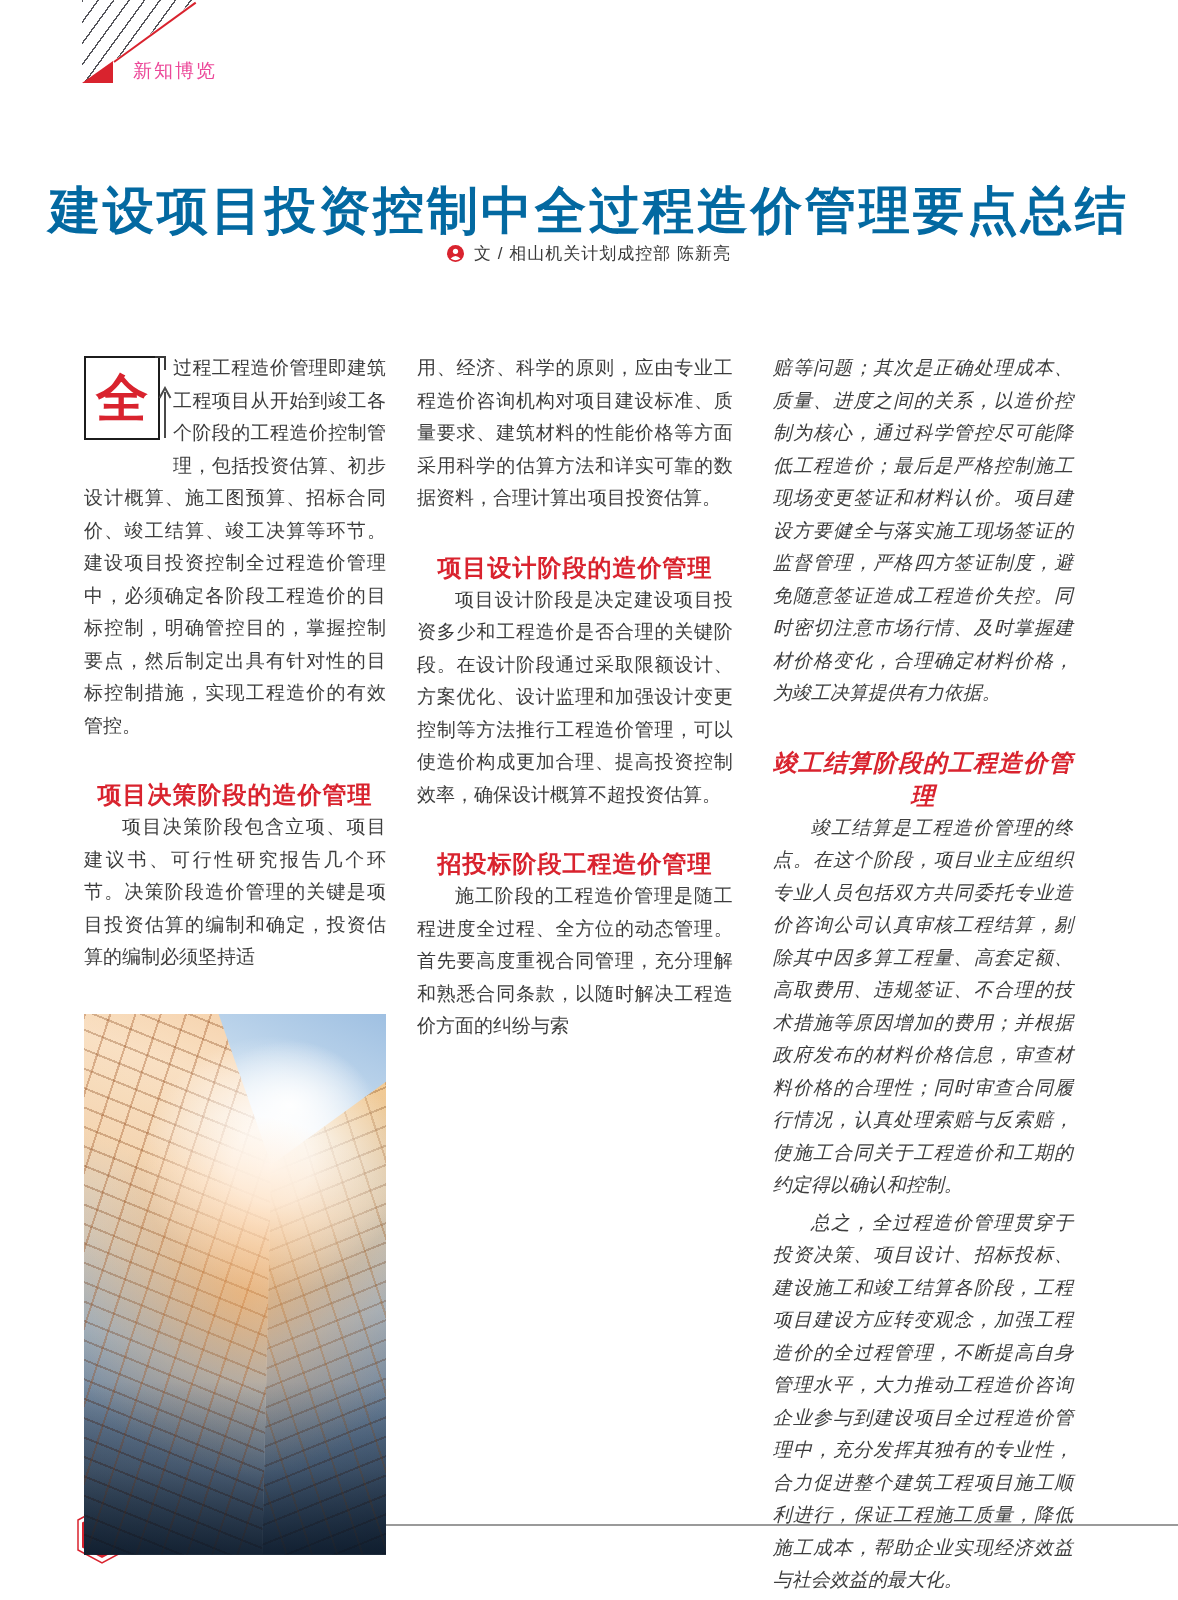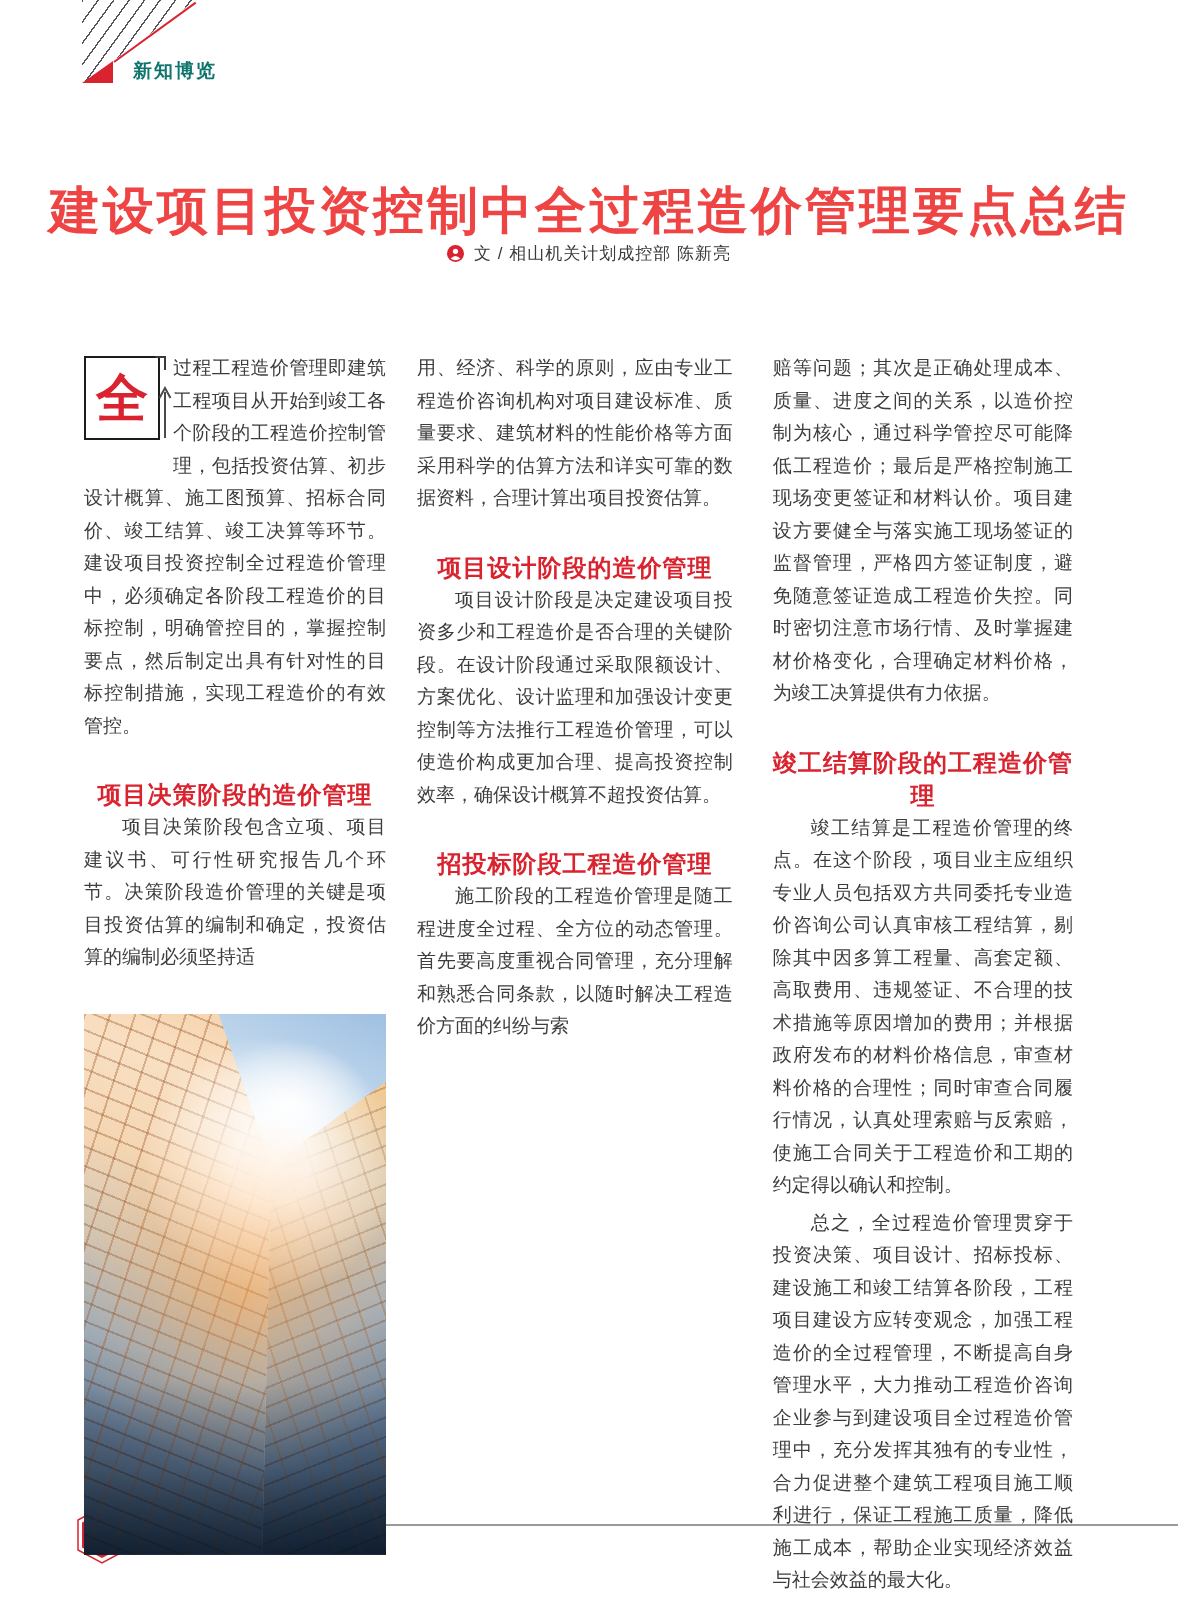--- a/index.html
+++ b/index.html
@@ -7,37 +7,37 @@
         font-family:"Liberation Sans",sans-serif;color:#3d3d3d;}
 
   
   .stripes{position:absolute;left:82px;top:0;width:114px;height:84px;
            clip-path:polygon(0 0,100% 0,0 100%);
            background:repeating-linear-gradient(126deg,#54545a 0 1.4px,transparent 1.4px 12.5px);}
   .red-diag{position:absolute;left:114px;top:61px;width:101px;height:2px;background:#d9232e;
             transform:rotate(-36deg);transform-origin:left center;}
   .red-tri{position:absolute;left:82px;top:61px;width:31px;height:22px;background:#d9232e;
            clip-path:polygon(100% 0,100% 100%,0 100%);}
-  .cat-label{position:absolute;left:133px;top:58px;font-size:19px;font-weight:bold;
-             color:#0f766e;letter-spacing:2px;}
+  .cat-label{position:absolute;left:133px;top:58px;font-size:19px;font-weight:normal;
+             color:#ec4899;letter-spacing:2px;}
 
   
   .title{position:absolute;left:0;right:0;top:146px;text-align:center;
          font-family:"Liberation Serif",serif;font-weight:bold;font-size:51px;
-         letter-spacing:3px;color:#ef4444;line-height:62px;}
+         letter-spacing:3px;color:#0369a1;line-height:62px;}
   .byline{position:absolute;left:0;right:0;top:242px;display:flex;align-items:center;
           justify-content:center;gap:10px;font-size:17px;color:#3a3a3a;letter-spacing:1px;}
   .byline svg{display:block;}
 
   
   .cols{position:absolute;left:84px;top:352px;width:989px;display:flex;}
   .col{position:relative;}
   .col1{width:302px;margin-right:31px;}
   .col2{width:322px;margin-right:40px;}
-  .col3{width:306px;}
+  .col3{width:306px;font-style:italic;}
   .para{margin:0;font-size:19px;line-height:32.5px;text-align:justify;text-justify:inter-ideograph;color:#3d3d3d;}
   .para.indent{text-indent:2em;}
   .para + .para{margin-top:5px;}
   .sec-heading{margin:36px 0 0;font-size:24px;line-height:33px;font-weight:bold;
                color:#d9232e;letter-spacing:1px;text-align:center;}
 
   
   .dropfloat{float:left;width:89px;height:98px;}
   .dropbox{width:72px;height:80px;margin-top:4px;border:2px solid #1c1c1c;
            display:flex;align-items:center;justify-content:center;}

